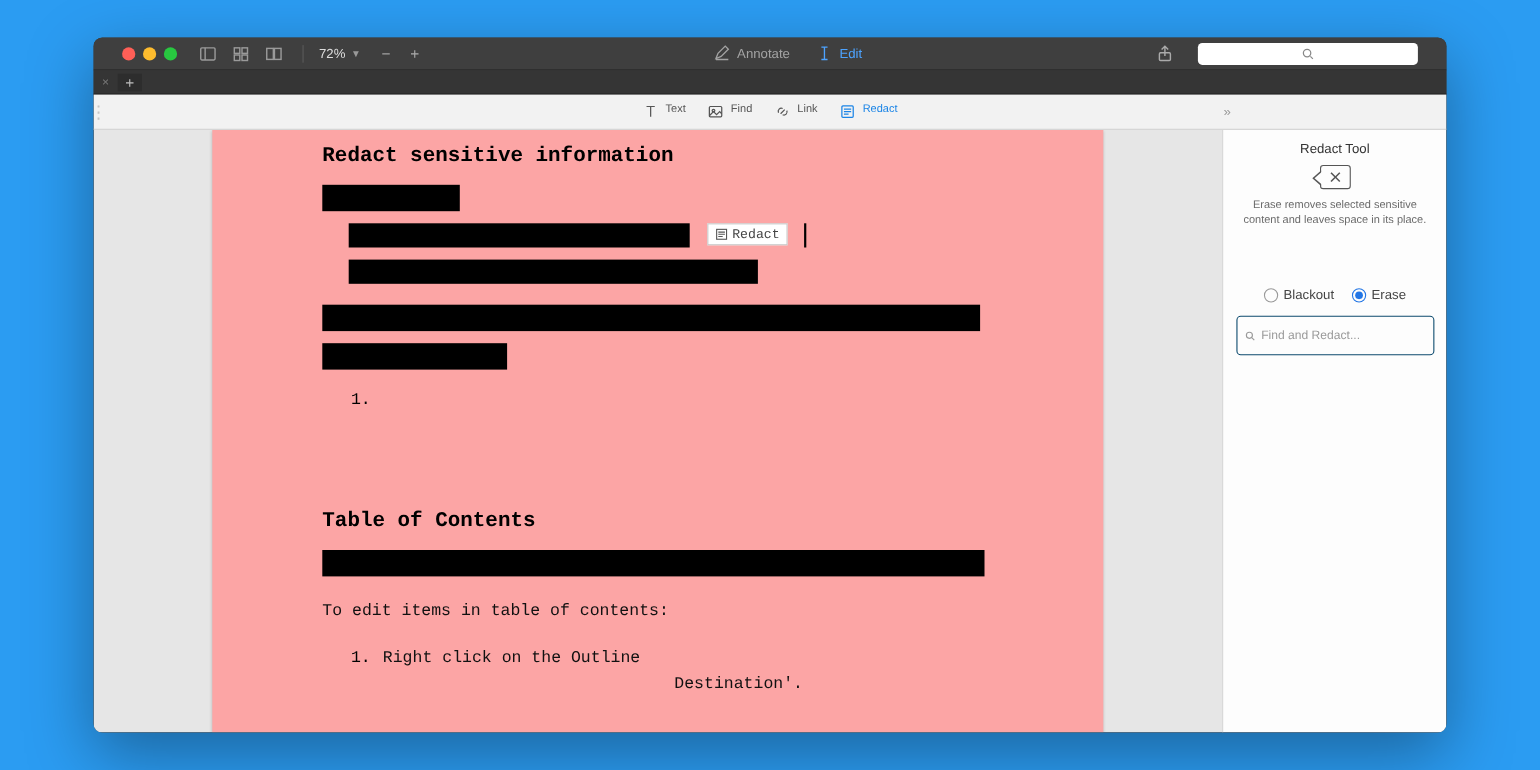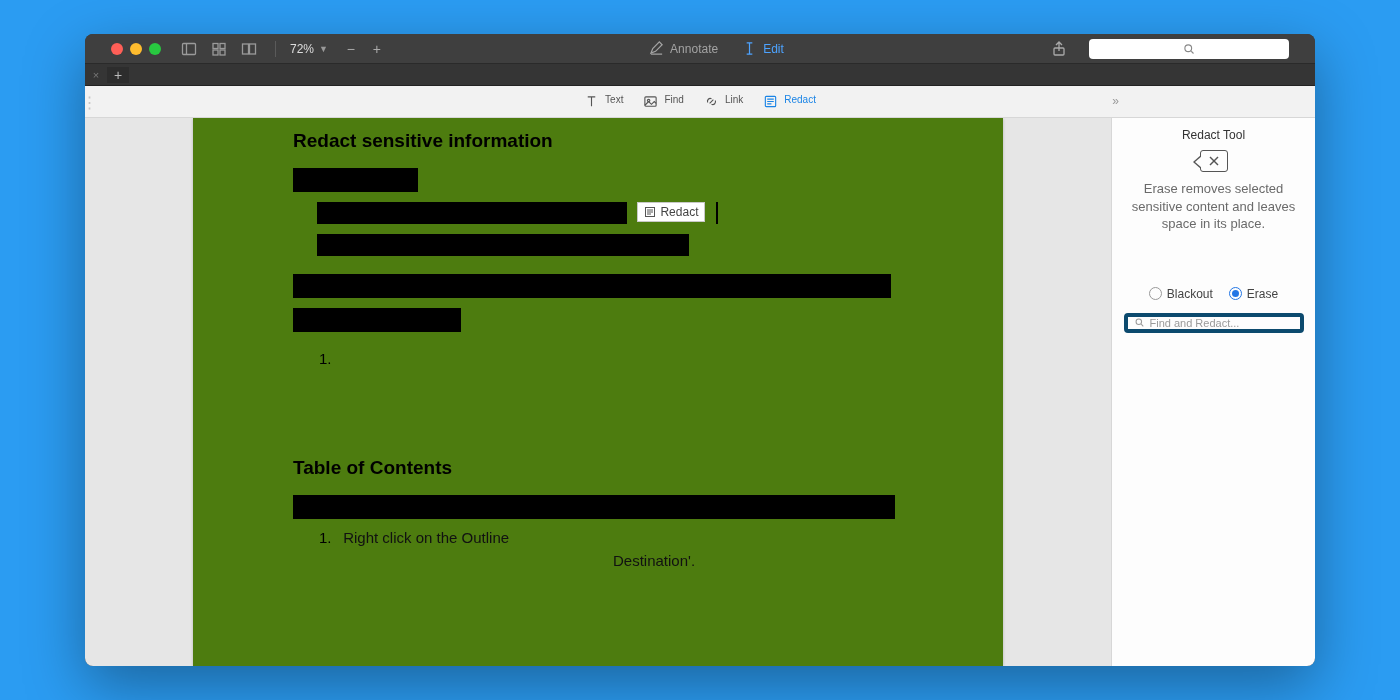--- a/index.html
+++ b/index.html
@@ -82,23 +82,23 @@
     display:flex; align-items:center; justify-content:center; color:#c6c6c6;
   }
   
   .main {
     flex:1; display:flex; overflow:hidden;
   }
   .doc-area {
     flex:1; background:#e6e6e6; display:flex; justify-content:center; overflow:hidden;
   }
   .page {
-    width:810px; background:#4d7c0f; box-shadow:0 1px 3px rgba(0,0,0,.2);
+    width:810px; background:#fca5a5; box-shadow:0 1px 3px rgba(0,0,0,.2);
     padding:12px 100px 30px 100px;
-    font-family: Liberation Sans, sans-serif;
+    font-family: Liberation Mono, monospace;
   }
   .page h2 { font-size:19px; font-weight:600; margin:0 0 16px 0;}
   .redbar { background:#000; display:inline-block; }
   .row { margin:6px 0; }
   .redact-tag {
     display:inline-flex; align-items:center; gap:4px;
     border:1px solid #c8c8c8; background:#fff; padding:2px 6px;
     font-size:12px; color:#444; margin-left:6px; vertical-align:top;
   }
   .redact-tag svg{width:12px;height:12px;}
@@ -121,28 +121,28 @@
   .erase-icon::before{
     content:""; position:absolute; left:-8px; top:4px;
     border-top:7px solid transparent; border-bottom:7px solid transparent;
     border-right:8px solid #555;
   }
   .erase-icon::after{
     content:""; position:absolute; left:-6px; top:5px;
     border-top:6px solid transparent; border-bottom:6px solid transparent;
     border-right:7px solid #fdfdfd;
   }
-  .sidebar-desc { font-size:13px; color:#6a6a6a; text-align:center; line-height:1.35; padding:0 4px; margin-bottom:10px;}
+  .sidebar-desc { font-size:10px; color:#6a6a6a; text-align:center; line-height:1.35; padding:0 4px; margin-bottom:10px;}
   .radio-row { display:flex; gap:16px; margin-bottom:12px;}
   .radio { display:flex; align-items:center; gap:5px; font-size:12px; cursor:pointer;margin-top:44px;}
   .rdot { width:13px; height:13px; border-radius:50%; border:1px solid #999; display:flex; align-items:center; justify-content:center;}
   .rdot.sel { border-color:#2376e5;}
   .rdot.sel::after{ content:""; width:7px; height:7px; border-radius:50%; background:#2376e5;}
   .find-input {
-    width:180px; height:20px; border:4px solid #0c4a6e; border-radius:4px;
+    width:180px; height:36px; border:1px solid #0c4a6e; border-radius:4px;
     display:flex; align-items:center; padding:0 6px; color:#9a9a9a; font-size:11px; gap:5px;
   }
   .find-input svg{width:11px;height:11px;}
 </style>
 </head>
 <body>
 
 <div class="window">
 
   <div class="titlebar">
@@ -280,22 +280,23 @@
         <div class="ol1" style="margin-top:14px;">
           <span class="num">1.</span>
         </div>
 
         <div style="height:90px"></div>
 
         <h2>Table of Contents</h2>
 
         <div class="row"><span class="redbar" style="width:602px;height:24px"></span></div>
 
-
-        <div class="ol1" style="margin-top:6px;">
+        <div class="row bodytext" style="margin-top:18px;">To edit items in table of contents:</div>
+
+        <div class="ol1" style="margin-top:26px;">
           <span class="num">1.</span>
           <span class="bodytext">Right click on the Outline</span>
         </div>
         <div class="bodytext" style="margin-left:320px; margin-top:6px;">Destination'.</div>
       </div>
     </div>
 
     <div class="sidebar">
       <div class="sidebar-title">Redact Tool</div>
       <div class="erase-icon">

